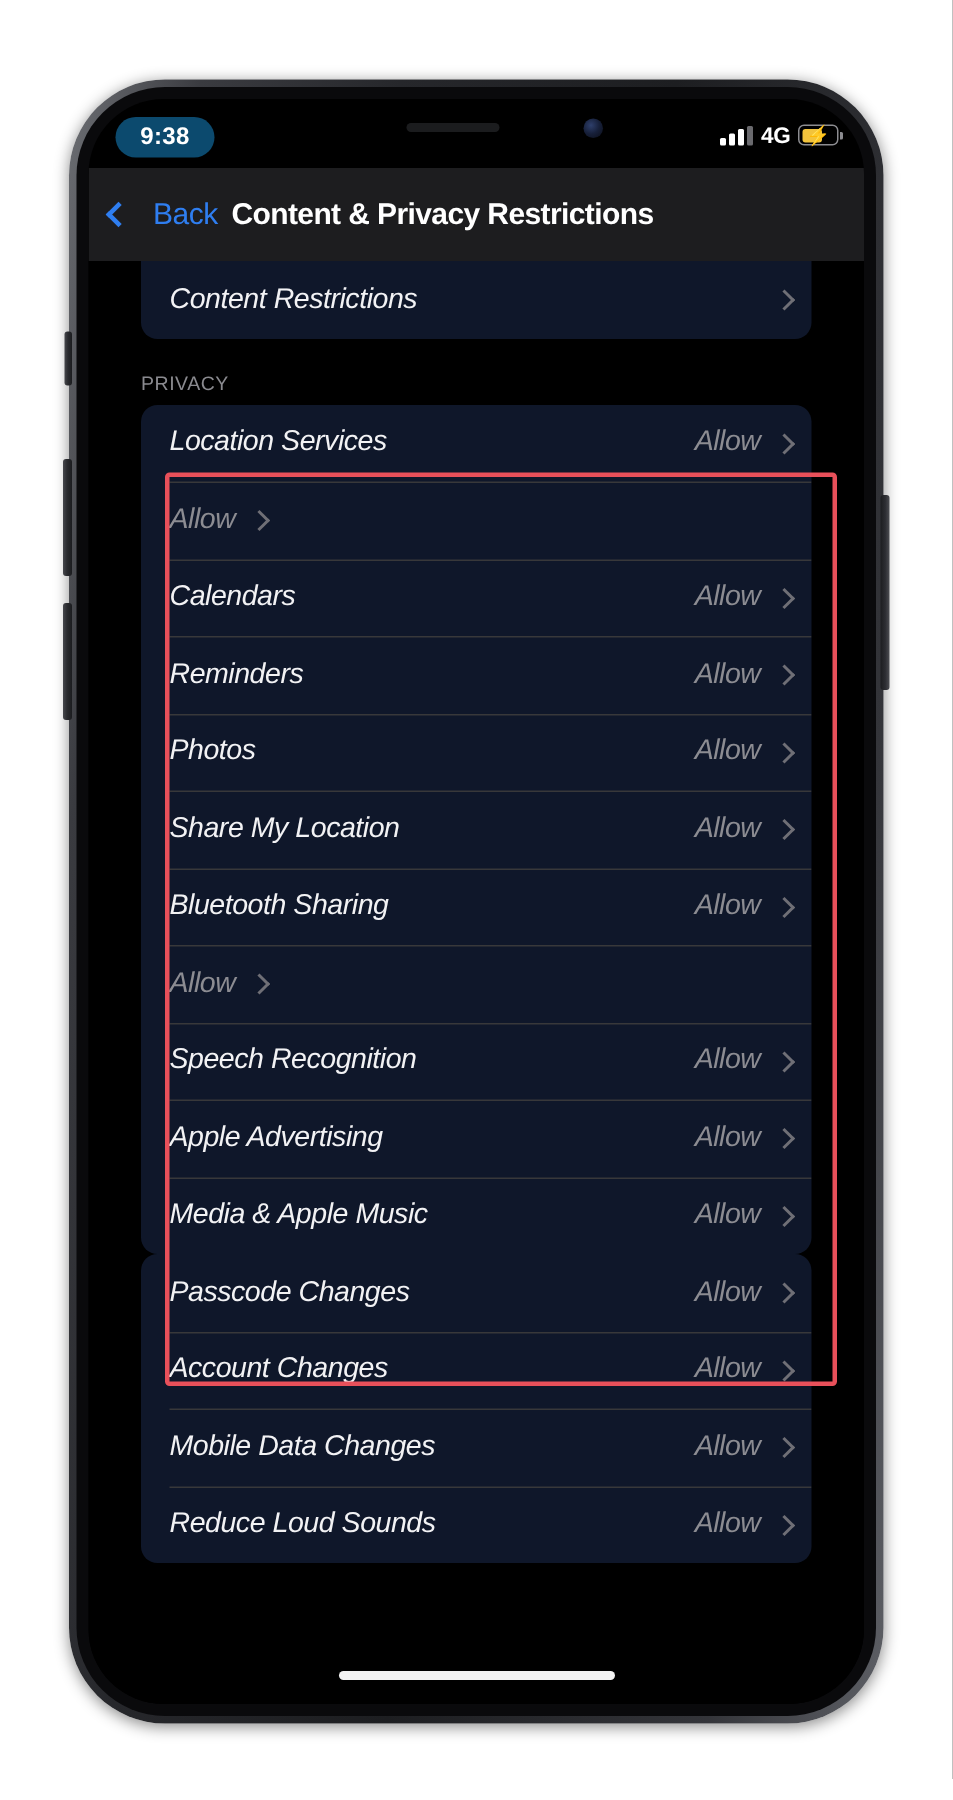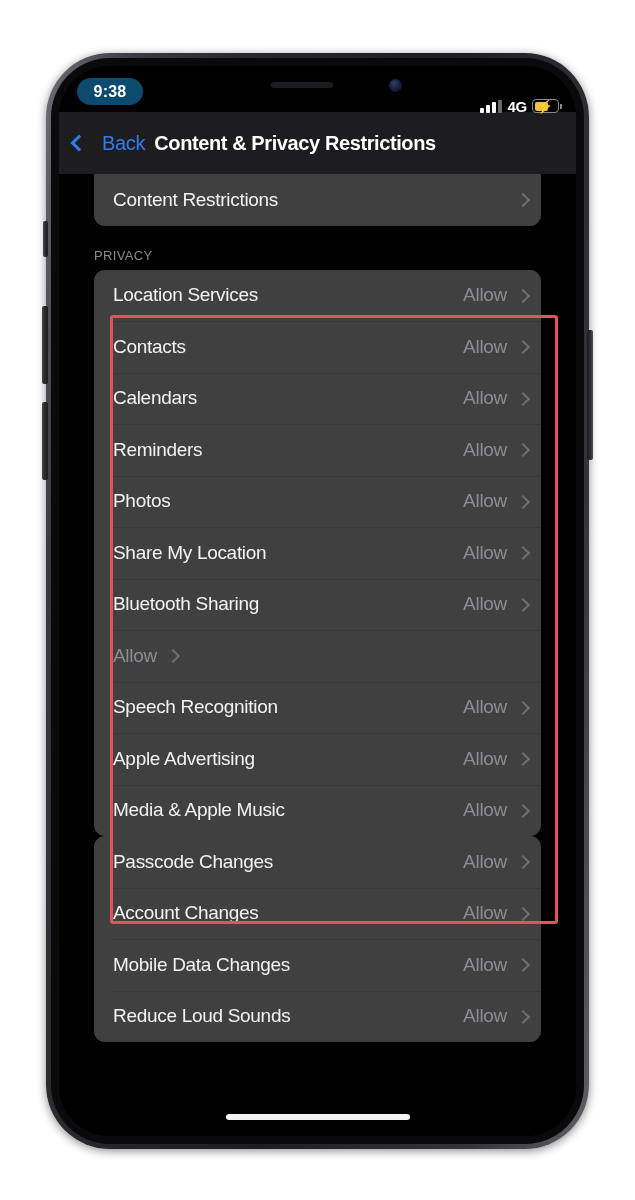--- a/index.html
+++ b/index.html
@@ -115,21 +115,21 @@
     font-size: 16px;
     font-weight: bold;
     display: flex;
     align-items: center;
     justify-content: center;
     letter-spacing: 0.2px;
   }
   .status-right {
     position: absolute;
     right: 17px;
-    top: 28px;
+    top: 12px;
     height: 24px;
     display: flex;
     align-items: center;
     gap: 5px;
   }
   .sig-bars { display: flex; align-items: flex-end; gap: 2px; height: 13px; }
   .sig-bars i { display: block; width: 4px; border-radius: 1px; background: #ffffff; }
   .sig-bars i:nth-child(1) { height: 5px; }
   .sig-bars i:nth-child(2) { height: 8px; }
   .sig-bars i:nth-child(3) { height: 11px; }
@@ -226,23 +226,24 @@
     top: 108px;
     left: 0;
     right: 0;
     bottom: 0;
     background: #000000;
     overflow: hidden;
   }
 
   .card {
     margin: 0 35px 0 35px;
-    background: #404040;
+    background: #0f172a;
     border-radius: 11px;
     overflow: hidden;
+    font-style: italic;
   }
   .card.clip-top {
     border-top-left-radius: 0;
     border-top-right-radius: 0;
   }
 
   .row {
     position: relative;
     height: 51.5px;
     display: flex;
@@ -380,21 +381,20 @@
       </div>
 
       <div class="section-header">PRIVACY</div>
       <div class="card">
         <div class="row">
           <span class="row-label">Location Services</span>
           <span class="row-value">Allow</span>
           <span class="chev-right"></span>
         </div>
         <div class="row">
-          <span class="row-label">Contacts</span>
           <span class="row-value">Allow</span>
           <span class="chev-right"></span>
         </div>
         <div class="row">
           <span class="row-label">Calendars</span>
           <span class="row-value">Allow</span>
           <span class="chev-right"></span>
         </div>
         <div class="row">
           <span class="row-label">Reminders</span>

